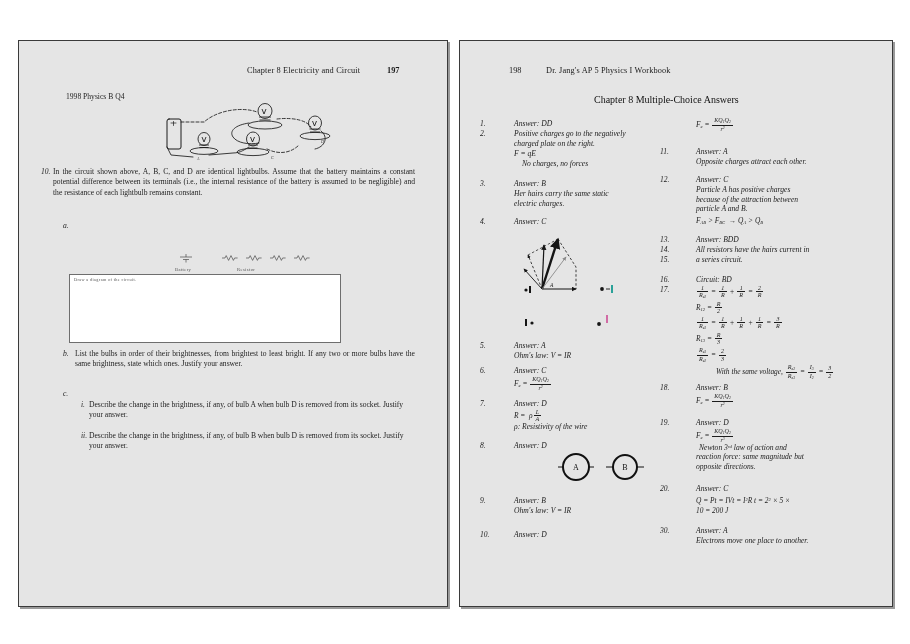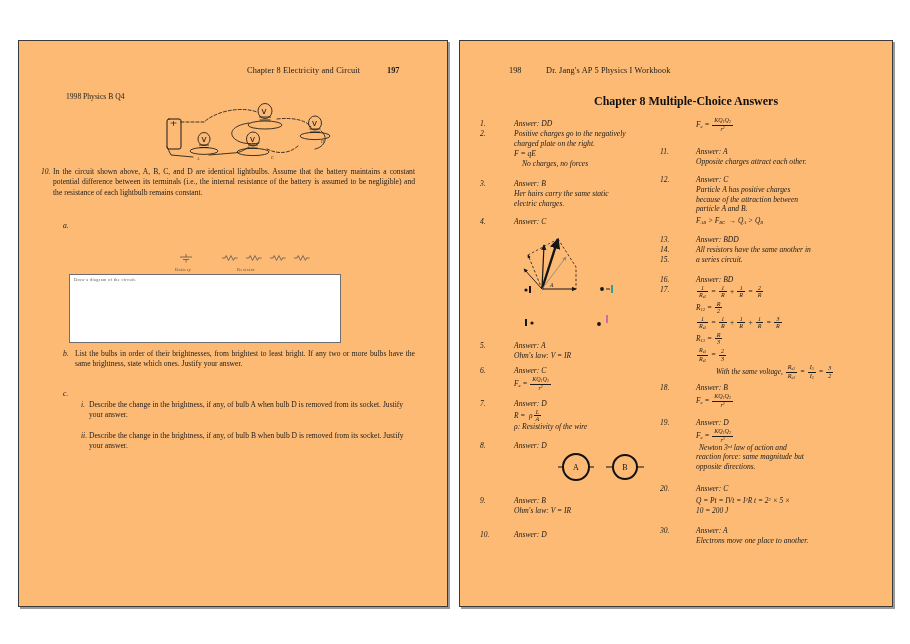--- a/index.html
+++ b/index.html
@@ -11,21 +11,21 @@
   }
   #stage {
     position: relative;
     width: 910px; height: 644px;
     background: #ffffff;
   }
 
   
   .page {
     position: absolute;
-    background: #fdba74;
+    background: #e5e5e5;
     border: 1px solid #3a3a3a;
     box-shadow: 2px 2px 0 0 #9a9a9a;
     overflow: hidden;
   }
   #page-left  { left: 18px;  top: 40px; width: 428px; height: 565px; }
   #page-right { left: 459px; top: 40px; width: 432px; height: 565px; }
 
   
   .hdr {
     position: absolute;
@@ -35,22 +35,22 @@
     white-space: nowrap;
   }
   .folio {
     position: absolute;
     font-size: 8.3px;
     color: #1a1a1a;
     font-weight: bold;
   }
   .ttl {
     position: absolute;
-    font-size: 12px;
-    font-weight: bold;
+    font-size: 10px;
+    font-weight: normal;
     color: #111;
     white-space: nowrap;
   }
   .blk {
     position: absolute;
     font-size: 7.6px;
     line-height: 10.4px;
     color: #1d1d1d;
     text-align: left;
   }
@@ -319,27 +319,27 @@
     <div class="ans" style="left:236px; top:154px; width:180px;">because of the attraction between</div>
     <div class="ans" style="left:236px; top:163px; width:180px;font-style:italic;">particle A and B.</div>
     <div class="mth" style="left:236px; top:175px;">
       F<sub>AB</sub> &gt; F<sub>BC</sub> &nbsp;→ Q<sub>A</sub> &gt; Q<sub>B</sub>
     </div>
 
     <div class="num" style="left:200px; top:194px;">13.</div>
     <div class="ans" style="left:236px; top:194px; width:190px;">Answer: BDD</div>
 
     <div class="num" style="left:200px; top:204px;">14.</div>
-    <div class="ans" style="left:236px; top:204px; width:195px;">All resistors have the same another in</div>
+    <div class="ans" style="left:236px; top:204px; width:195px;">All resistors have the hairs current in</div>
 
     <div class="num" style="left:200px; top:214px;">15.</div>
     <div class="ans" style="left:236px; top:214px; width:190px;">a series circuit.</div>
 
     <div class="num" style="left:200px; top:234px;">16.</div>
-    <div class="ans" style="left:236px; top:234px; width:190px;">Answer: BD</div>
+    <div class="ans" style="left:236px; top:234px; width:190px;">Circuit: BD</div>
 
     <div class="num" style="left:200px; top:244px;">17.</div>
     <div class="mth" style="left:236px; top:244px;">
       <span class="frac"><span class="n">1</span><span class="d">R<sub>e2</sub></span></span> =
       <span class="frac"><span class="n">1</span><span class="d">R</span></span> +
       <span class="frac"><span class="n">1</span><span class="d">R</span></span> =
       <span class="frac"><span class="n">2</span><span class="d">R</span></span>
     </div>
     <div class="mth" style="left:236px; top:260px;">
       R<sub>12</sub> = <span class="frac"><span class="n">R</span><span class="d">2</span></span>

